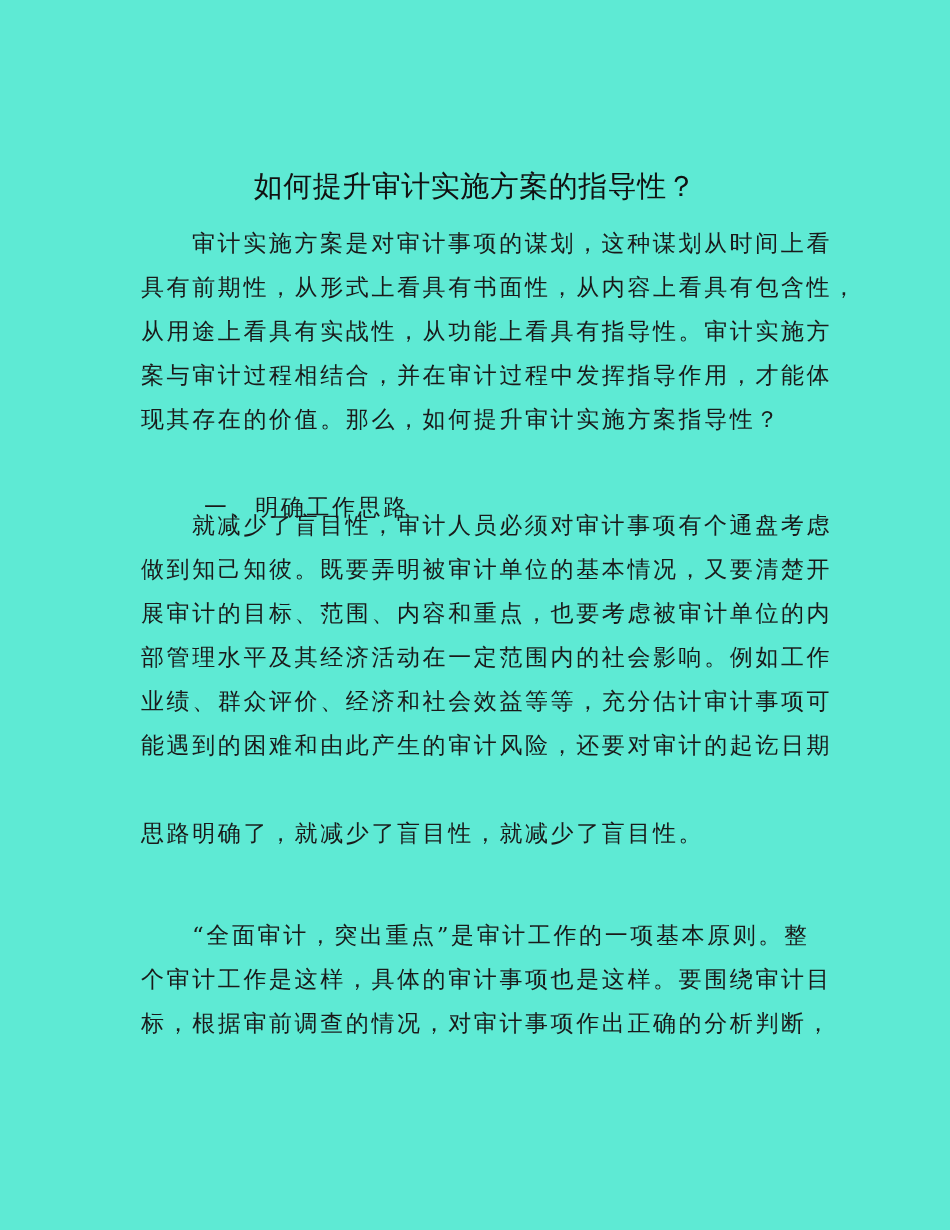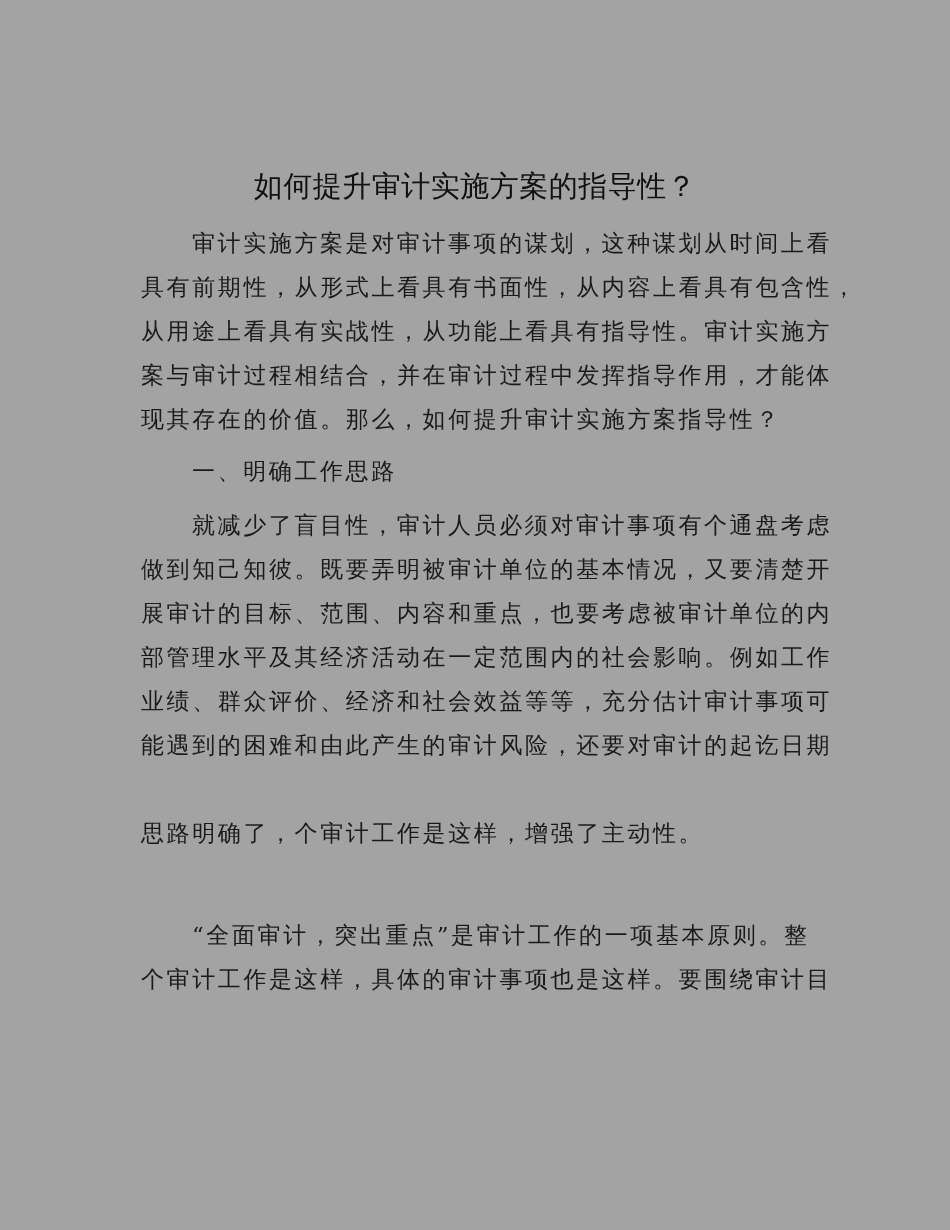--- a/index.html
+++ b/index.html
@@ -1,29 +1,29 @@
 <!DOCTYPE html>
 <html><head>
 <meta charset="utf-8">
 <style>
   html, body { margin: 0; padding: 0; background: #ffffff; }
   body { width: 950px; height: 1230px; position: relative; overflow: hidden; }
-  .page { position: absolute; left: 0; top: 0; width: 950px; height: 1230px; background: #a3a3a3; }
+  .page { position: absolute; left: 0; top: 0; width: 950px; height: 1230px; background: #5eead4; }
   .title {
     position: absolute; left: 0; width: 950px; top: 166px;
     text-align: center; font-family: "DejaVu Sans", sans-serif;
     font-size: 29px; line-height: 40px; color: #111; letter-spacing: 0.5px;
   }
   .line {
     position: absolute; left: 141px; white-space: nowrap;
     font-family: "DejaVu Serif", serif; font-size: 23px; line-height: 30px;
     color: #1a1a1a; letter-spacing: 2.6px;
   }
   .indent { left: 192px; }
-  .heading { left: 192px; }
+  .heading { left: 204px; margin-top: 36px; }
 </style>
 </head>
 <body>
 
 <div class="page">
   <div class="title">如何提升审计实施方案的指导性？</div>
 
   <div class="line" style="top:272px">具有前期性，从形式上看具有书面性，从内容上看具有包含性，</div>
   <div class="line indent" style="top:228px">审计实施方案是对审计事项的谋划，这种谋划从时间上看</div>
   <div class="line" style="top:316px">从用途上看具有实战性，从功能上看具有指导性。审计实施方</div>
@@ -31,18 +31,19 @@
   <div class="line" style="top:404px">现其存在的价值。那么，如何提升审计实施方案指导性？</div>
 
   <div class="line heading" style="top:456px">一、明确工作思路</div>
 
   <div class="line indent" style="top:510px">就减少了盲目性，审计人员必须对审计事项有个通盘考虑</div>
   <div class="line" style="top:554px">做到知己知彼。既要弄明被审计单位的基本情况，又要清楚开</div>
   <div class="line" style="top:598px">展审计的目标、范围、内容和重点，也要考虑被审计单位的内</div>
   <div class="line" style="top:642px">部管理水平及其经济活动在一定范围内的社会影响。例如工作</div>
   <div class="line" style="top:730px">能遇到的困难和由此产生的审计风险，还要对审计的起讫日期</div>
   <div class="line" style="top:686px">业绩、群众评价、经济和社会效益等等，充分估计审计事项可</div>
-  <div class="line" style="top:818px">思路明确了，个审计工作是这样，增强了主动性。</div>
+  <div class="line" style="top:818px">思路明确了，就减少了盲目性，就减少了盲目性。</div>
 
 
   <div class="line indent" style="top:920px">“全面审计，突出重点”是审计工作的一项基本原则。整</div>
   <div class="line" style="top:964px">个审计工作是这样，具体的审计事项也是这样。要围绕审计目</div>
+  <div class="line" style="top:1008px">标，根据审前调查的情况，对审计事项作出正确的分析判断，</div>
 </div>
 
 </body></html>

